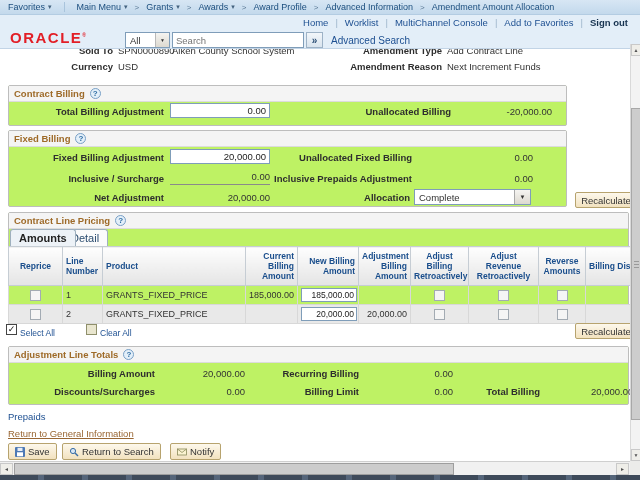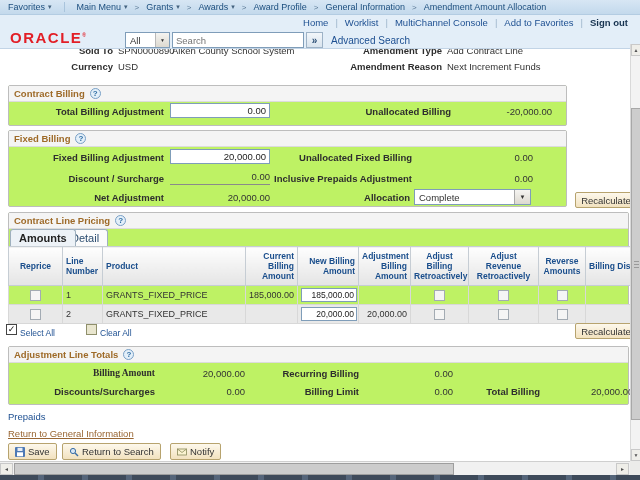--- a/index.html
+++ b/index.html
@@ -133,21 +133,21 @@
     <span class="crumb">
       <span>Awards</span>
       <span class="chev">▾</span>
     </span>
     <span class="crumb-sep">&gt;</span>
     <span class="crumb">
       <span>Award Profile</span>
     </span>
     <span class="crumb-sep">&gt;</span>
     <span class="crumb">
-      <span>General Information</span>
+      <span>Advanced Information</span>
     </span>
     <span class="crumb-sep">&gt;</span>
     <span class="crumb">
       <span>Amendment Amount Allocation</span>
     </span>
   </div>
 
   <div class="band">
     <div class="toplinks">
       <span class="toplink">Home</span>
@@ -197,21 +197,21 @@
     <div class="gb-head">
       <span class="gb-title">Fixed Billing</span>
       <span class="help">?</span>
     </div>
   </div>
   <span class="lbl" style="left:16px;top:152px;width:148px;">Fixed Billing Adjustment</span>
   <input class="inp" style="left: 170px; top: 149px; width: 100px;" value="20,000.00">
   <span class="lbl" style="left:265px;top:152px;width:147px;">Unallocated Fixed Billing</span>
   <span class="val r" style="left:433px;top:152px;width:100px;">0.00</span>
 
-  <span class="lbl" style="left:16px;top:173px;width:148px;">Discount / Surcharge</span>
+  <span class="lbl" style="left:16px;top:173px;width:148px;">Inclusive / Surcharge</span>
   <span class="val r underl" style="left:170px;top:171px;width:100px;">0.00</span>
   <span class="lbl" style="left:265px;top:173px;width:147px;">Inclusive Prepaids Adjustment</span>
   <span class="val r" style="left:433px;top:173px;width:100px;">0.00</span>
 
   <span class="lbl" style="left:16px;top:192px;width:148px;">Net Adjustment</span>
   <span class="val r" style="left:170px;top:192px;width:100px;">20,000.00</span>
   <span class="lbl" style="left:340px;top:192px;width:70px;">Allocation</span>
   <div class="dd" style="left:414px;top:189px;width:117px;">
     <span class="dd-text">Complete</span>
     <span class="dd-btn">▼</span>
@@ -299,21 +299,21 @@
   <div class="btn-tan btn-sm" style="left:575px;top:323px;width:62px;">
     <span>Recalculate</span>
   </div>
 
   <div class="gbox" style="left:8px;top:346px;width:621px;height:59px;">
     <div class="gb-head">
       <span class="gb-title">Adjustment Line Totals</span>
       <span class="help">?</span>
     </div>
   </div>
-  <span class="lbl" style="left:60px;top:368px;width:95px;font-family:Liberation Serif, serif;">Billing Amount</span>
+  <span class="lbl" style="left:60px;top:368px;width:95px;">Billing Amount</span>
   <span class="val r" style="left:155px;top:368px;width:90px;">20,000.00</span>
   <span class="lbl" style="left:270px;top:368px;width:89px;">Recurring Billing</span>
   <span class="val r" style="left:380px;top:368px;width:73px;">0.00</span>
   <span class="lbl" style="left:30px;top:386px;width:125px;">Discounts/Surcharges</span>
   <span class="val r" style="left:155px;top:386px;width:90px;">0.00</span>
   <span class="lbl" style="left:290px;top:386px;width:69px;">Billing Limit</span>
   <span class="val r" style="left:380px;top:386px;width:73px;">0.00</span>
   <span class="lbl" style="left:470px;top:386px;width:70px;">Total Billing</span>
   <span class="val" style="left:591px;top:386px;width:49px;overflow:hidden;">20,000.00</span>
 

